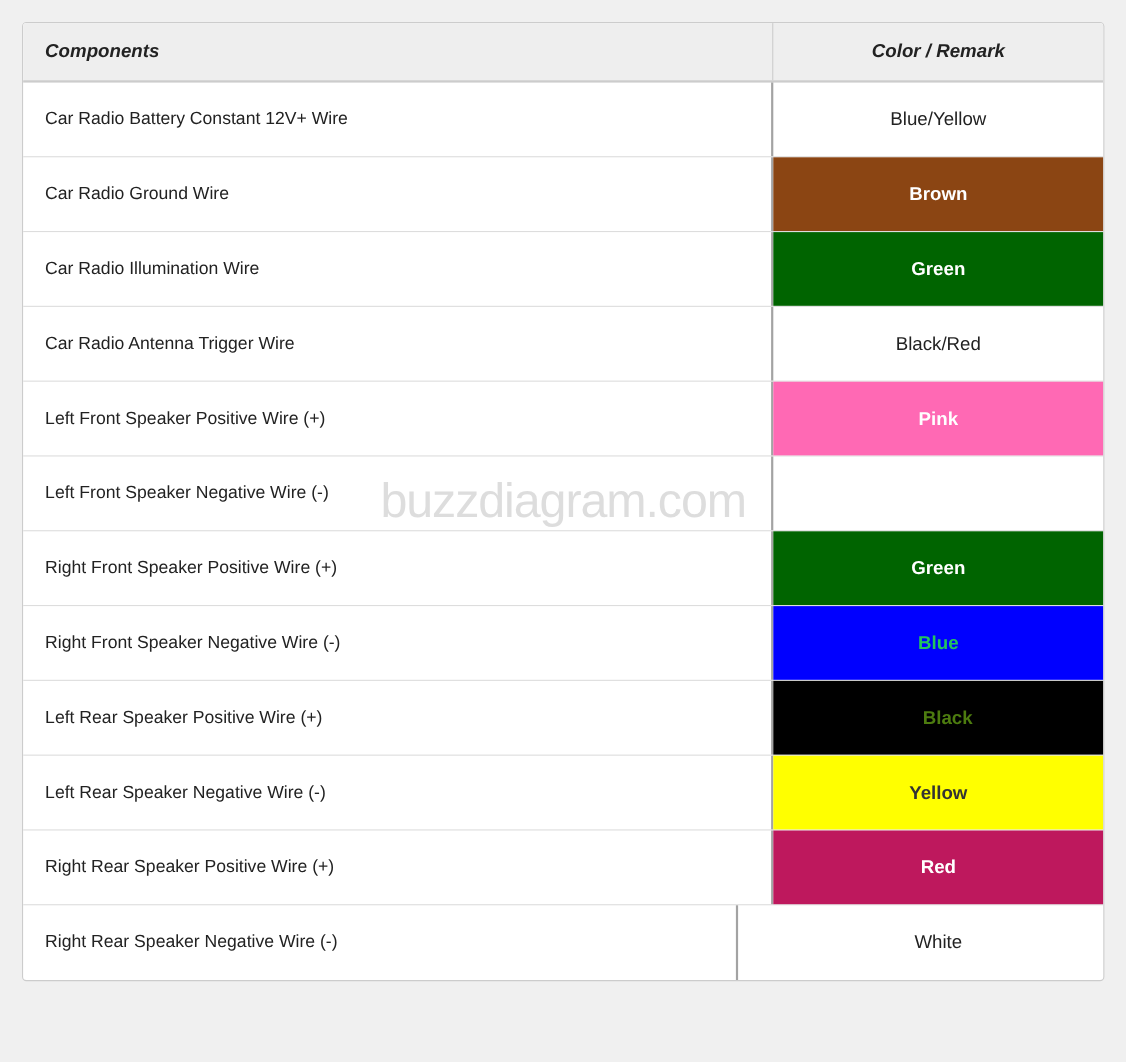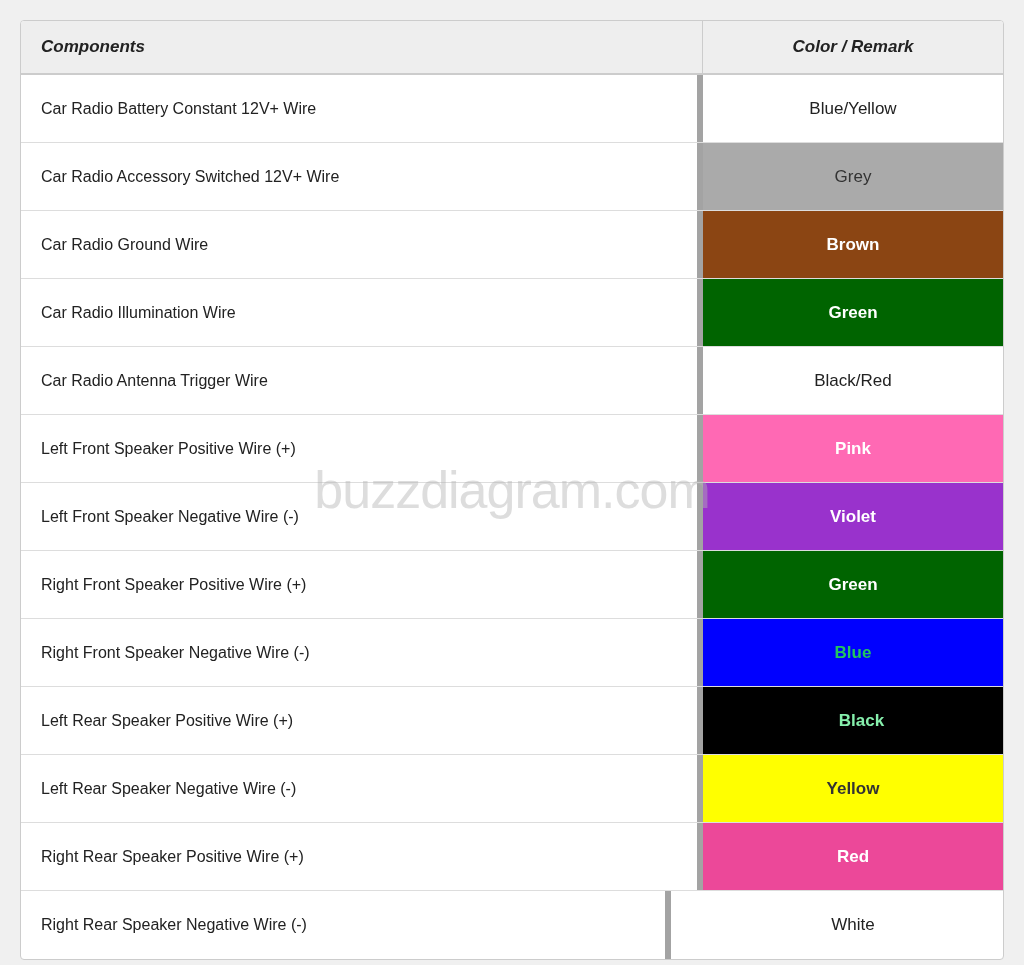--- a/index.html
+++ b/index.html
@@ -25,21 +25,21 @@
       border-radius: 4px;
       overflow: hidden;
       position: relative;
     }
 
     .watermark {
       position: absolute;
       top: 50%;
       left: 50%;
       transform: translate(-50%, -50%);
-      font-size: 52px;
+      font-size: 44px;
       color: rgba(180, 180, 180, 0.45);
       white-space: nowrap;
       pointer-events: none;
       z-index: 10;
       font-weight: 300;
       letter-spacing: -1px;
     }
 
     .table-header {
       display: grid;
@@ -75,21 +75,21 @@
       border-bottom: none;
       gap: 32px;
     }
 
     .component-cell {
       padding: 18px 20px;
       font-size: 16px;
       color: #222;
       display: flex;
       align-items: center;
-      border-right: 6px solid #a3a3a3;
+      border-right: 2px solid #a3a3a3;
     }
 
     .color-cell {
       display: flex;
       align-items: stretch;
       justify-content: flex-start;
     }
 
     .color-badge {
       width: 100%;
@@ -138,31 +138,31 @@
       color: #fff;
     }
 
     .color-badge.color-blue {
       background: #0000ff;
       color: #22c55e;
     }
 
     .color-badge.color-black {
       background: #000000;
-      color: #86efac;
+      color: #4d7c0f;
       padding-left: 37px;
     }
 
     .color-badge.color-yellow {
       background: #ffff00;
       color: #333;
     }
 
     .color-badge.color-red {
-      background: #ec4899;
+      background: #be185d;
       color: #fff;
     }
   </style>
 </head>
 <body>
 
 <div class="table-container">
 
   <div class="watermark">buzzdiagram.com</div>
 
@@ -172,26 +172,20 @@
   </div>
 
   <div id="table-body">
       <div class="table-row">
         <div class="component-cell">Car Radio Battery Constant 12V+ Wire</div>
         <div class="color-cell">
           <div class="color-badge text-only">Blue/Yellow</div>
         </div>
       </div>
       <div class="table-row">
-        <div class="component-cell">Car Radio Accessory Switched 12V+ Wire</div>
-        <div class="color-cell">
-          <div class="color-badge color-grey">Grey</div>
-        </div>
-      </div>
-      <div class="table-row">
         <div class="component-cell">Car Radio Ground Wire</div>
         <div class="color-cell">
           <div class="color-badge color-brown">Brown</div>
         </div>
       </div>
       <div class="table-row">
         <div class="component-cell">Car Radio Illumination Wire</div>
         <div class="color-cell">
           <div class="color-badge color-green">Green</div>
         </div>
@@ -203,23 +197,20 @@
         </div>
       </div>
       <div class="table-row">
         <div class="component-cell">Left Front Speaker Positive Wire (+)</div>
         <div class="color-cell">
           <div class="color-badge color-pink">Pink</div>
         </div>
       </div>
       <div class="table-row">
         <div class="component-cell">Left Front Speaker Negative Wire (-)</div>
-        <div class="color-cell">
-          <div class="color-badge color-violet">Violet</div>
-        </div>
       </div>
       <div class="table-row">
         <div class="component-cell">Right Front Speaker Positive Wire (+)</div>
         <div class="color-cell">
           <div class="color-badge color-green2">Green</div>
         </div>
       </div>
       <div class="table-row">
         <div class="component-cell">Right Front Speaker Negative Wire (-)</div>
         <div class="color-cell">

